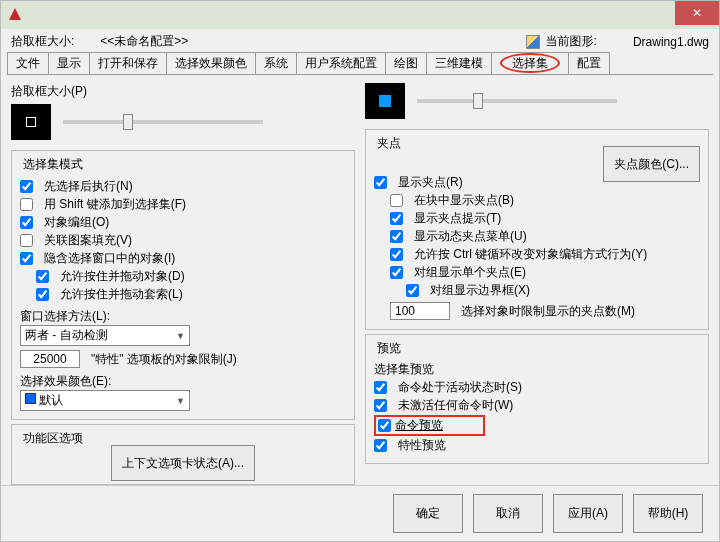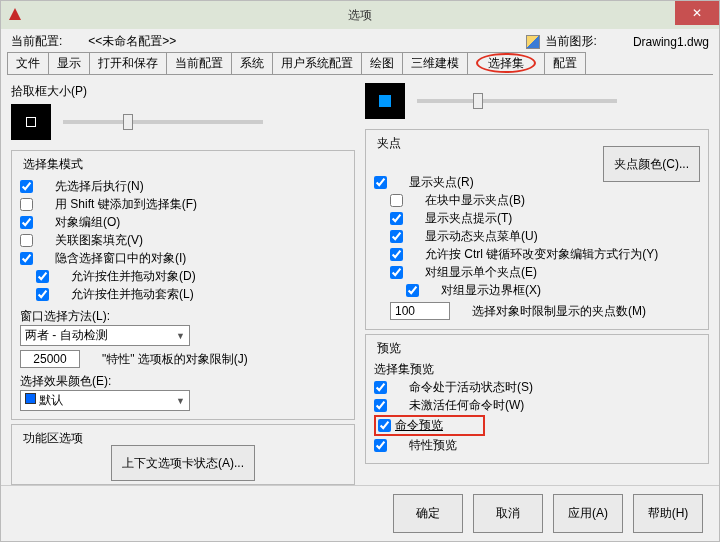--- a/index.html
+++ b/index.html
@@ -12,21 +12,21 @@
 .header-row { display: flex; align-items: center; padding: 4px 10px 2px 10px; gap: 6px; }
 .header-label { color: #000; }
 .tabs { display: flex; border-bottom: 1px solid #999; margin: 0 6px; }
 .tab { border: 1px solid #999; border-bottom: none; padding: 2px 8px; background: #f0f0f0; margin-right: -1px; cursor: pointer; }
 .tab.active { position: relative; z-index: 2; background: #f0f0f0; }
 .tab-highlight { border: 2px solid #e03020; border-radius: 50%/50%; padding: 1px 10px; }
 .pane { flex: 1; display: flex; padding: 8px 10px 4px 10px; gap: 10px; overflow: hidden; }
 .col { flex: 1; display: flex; flex-direction: column; gap: 4px; }
 .group { border: 1px solid #bbb; padding: 6px 8px 8px 8px; }
 .group-title { margin-top: -12px; margin-bottom: 4px; background: #f0f0f0; display: inline-block; padding: 0 3px; }
-.row { display: flex; align-items: center; gap: 22px; margin: 1px 0; }
+.row { display: flex; align-items: center; gap: 11px; margin: 1px 0; }
 .row.indent1 { margin-left: 16px; }
 .row.indent2 { margin-left: 32px; }
 .slider-box { display: flex; align-items: center; gap: 12px; }
 .pick-preview { width: 40px; height: 36px; background: #000; display: flex; align-items: center; justify-content: center; }
 .pick-square { width: 10px; height: 10px; border: 1px solid #fff; }
 .grip-square { width: 12px; height: 12px; background: #09f; }
 .slider { width: 200px; height: 4px; background: #ccc; position: relative; }
 .slider-thumb { position: absolute; top: -6px; width: 10px; height: 16px; background: #eee; border: 1px solid #888; }
 input[type=checkbox] { width: 13px; height: 13px; cursor: pointer; }
 .select { border: 1px solid #888; background: #fff; padding: 1px 4px; width: 170px; cursor: pointer; display: flex; align-items: center; justify-content: space-between; }
@@ -42,40 +42,39 @@
 </head>
 <body>
 
 <div class="window">
   <div class="titlebar">
     <span class="app-icon">
       <svg width="16" height="16">
           <polygon points="2,14 8,2 14,14" fill="#c62828"></polygon>
         </svg>
     </span>
-    <span class="title">选项</span>
     <div class="close-btn">
         <span>✕</span>
       </div>
   </div>
 
   <div class="header-row">
-    <span class="header-label">当前配置:</span>
+    <span class="header-label">拾取框大小:</span>
     <span style="margin-left:20px;">&lt;&lt;未命名配置&gt;&gt;</span>
     <span style="flex:1"></span>
     <span class="drawing-icon"></span>
     <span class="header-label">当前图形:</span>
     <span style="margin-left:30px;">Drawing1.dwg</span>
   </div>
 
   <div class="tabs">
     <div class="tab">文件</div>
     <div class="tab">显示</div>
     <div class="tab">打开和保存</div>
-    <div class="tab">当前配置</div>
+    <div class="tab">选择效果颜色</div>
     <div class="tab">系统</div>
     <div class="tab">用户系统配置</div>
     <div class="tab">绘图</div>
     <div class="tab">三维建模</div>
     <div class="tab active"><span class="tab-highlight">选择集</span></div>
     <div class="tab">配置</div>
   </div>
 
   <div class="pane">
     <div class="col">

